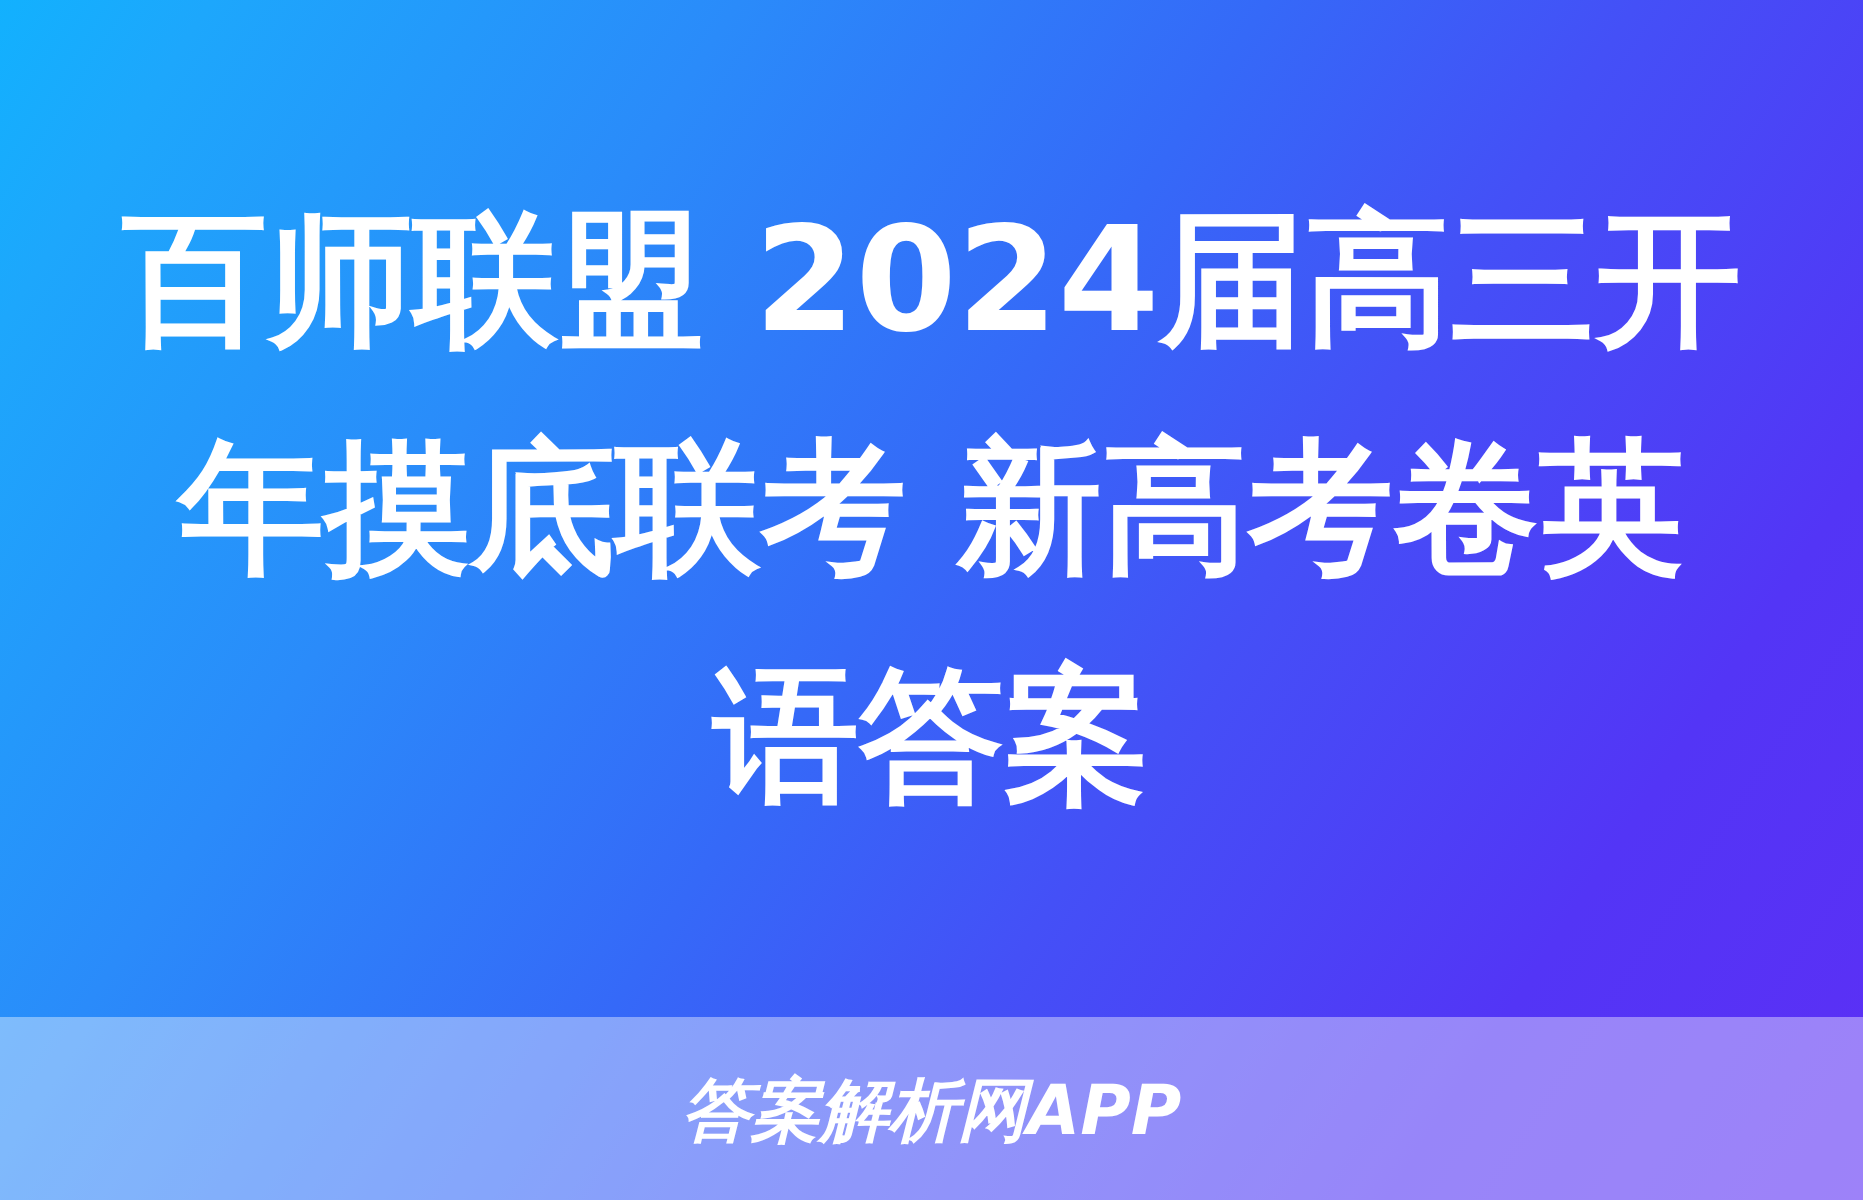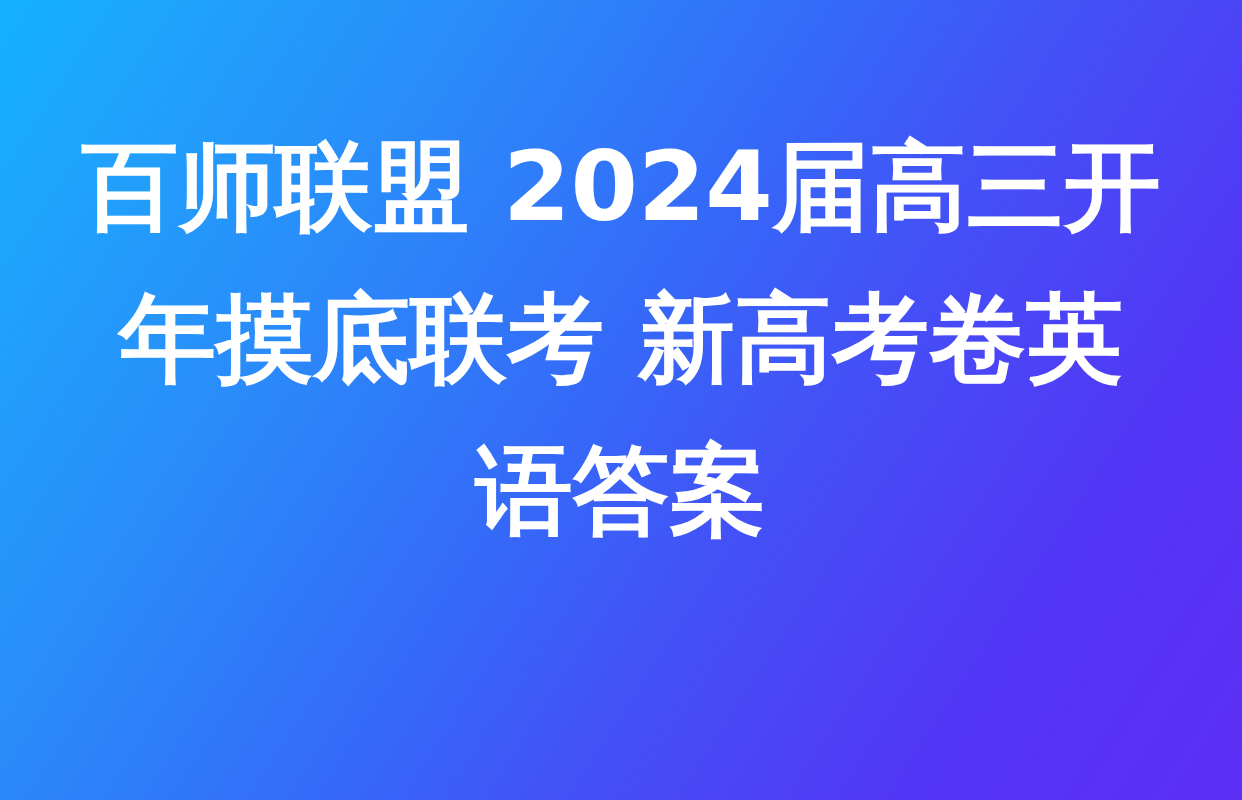--- a/index.html
+++ b/index.html
@@ -81,14 +81,17 @@
 </style>
 </head>
 <body>
 
 <div class="banner">
 
   <div class="title-wrap">
     <div class="title">百师联盟 2024届高三开年摸底联考 新高考卷英语答案</div>
   </div>
 
+  <div class="footer-band">
+    <div class="watermark">答案解析网APP</div>
+  </div>
 
 </div>
 
 </body></html>

